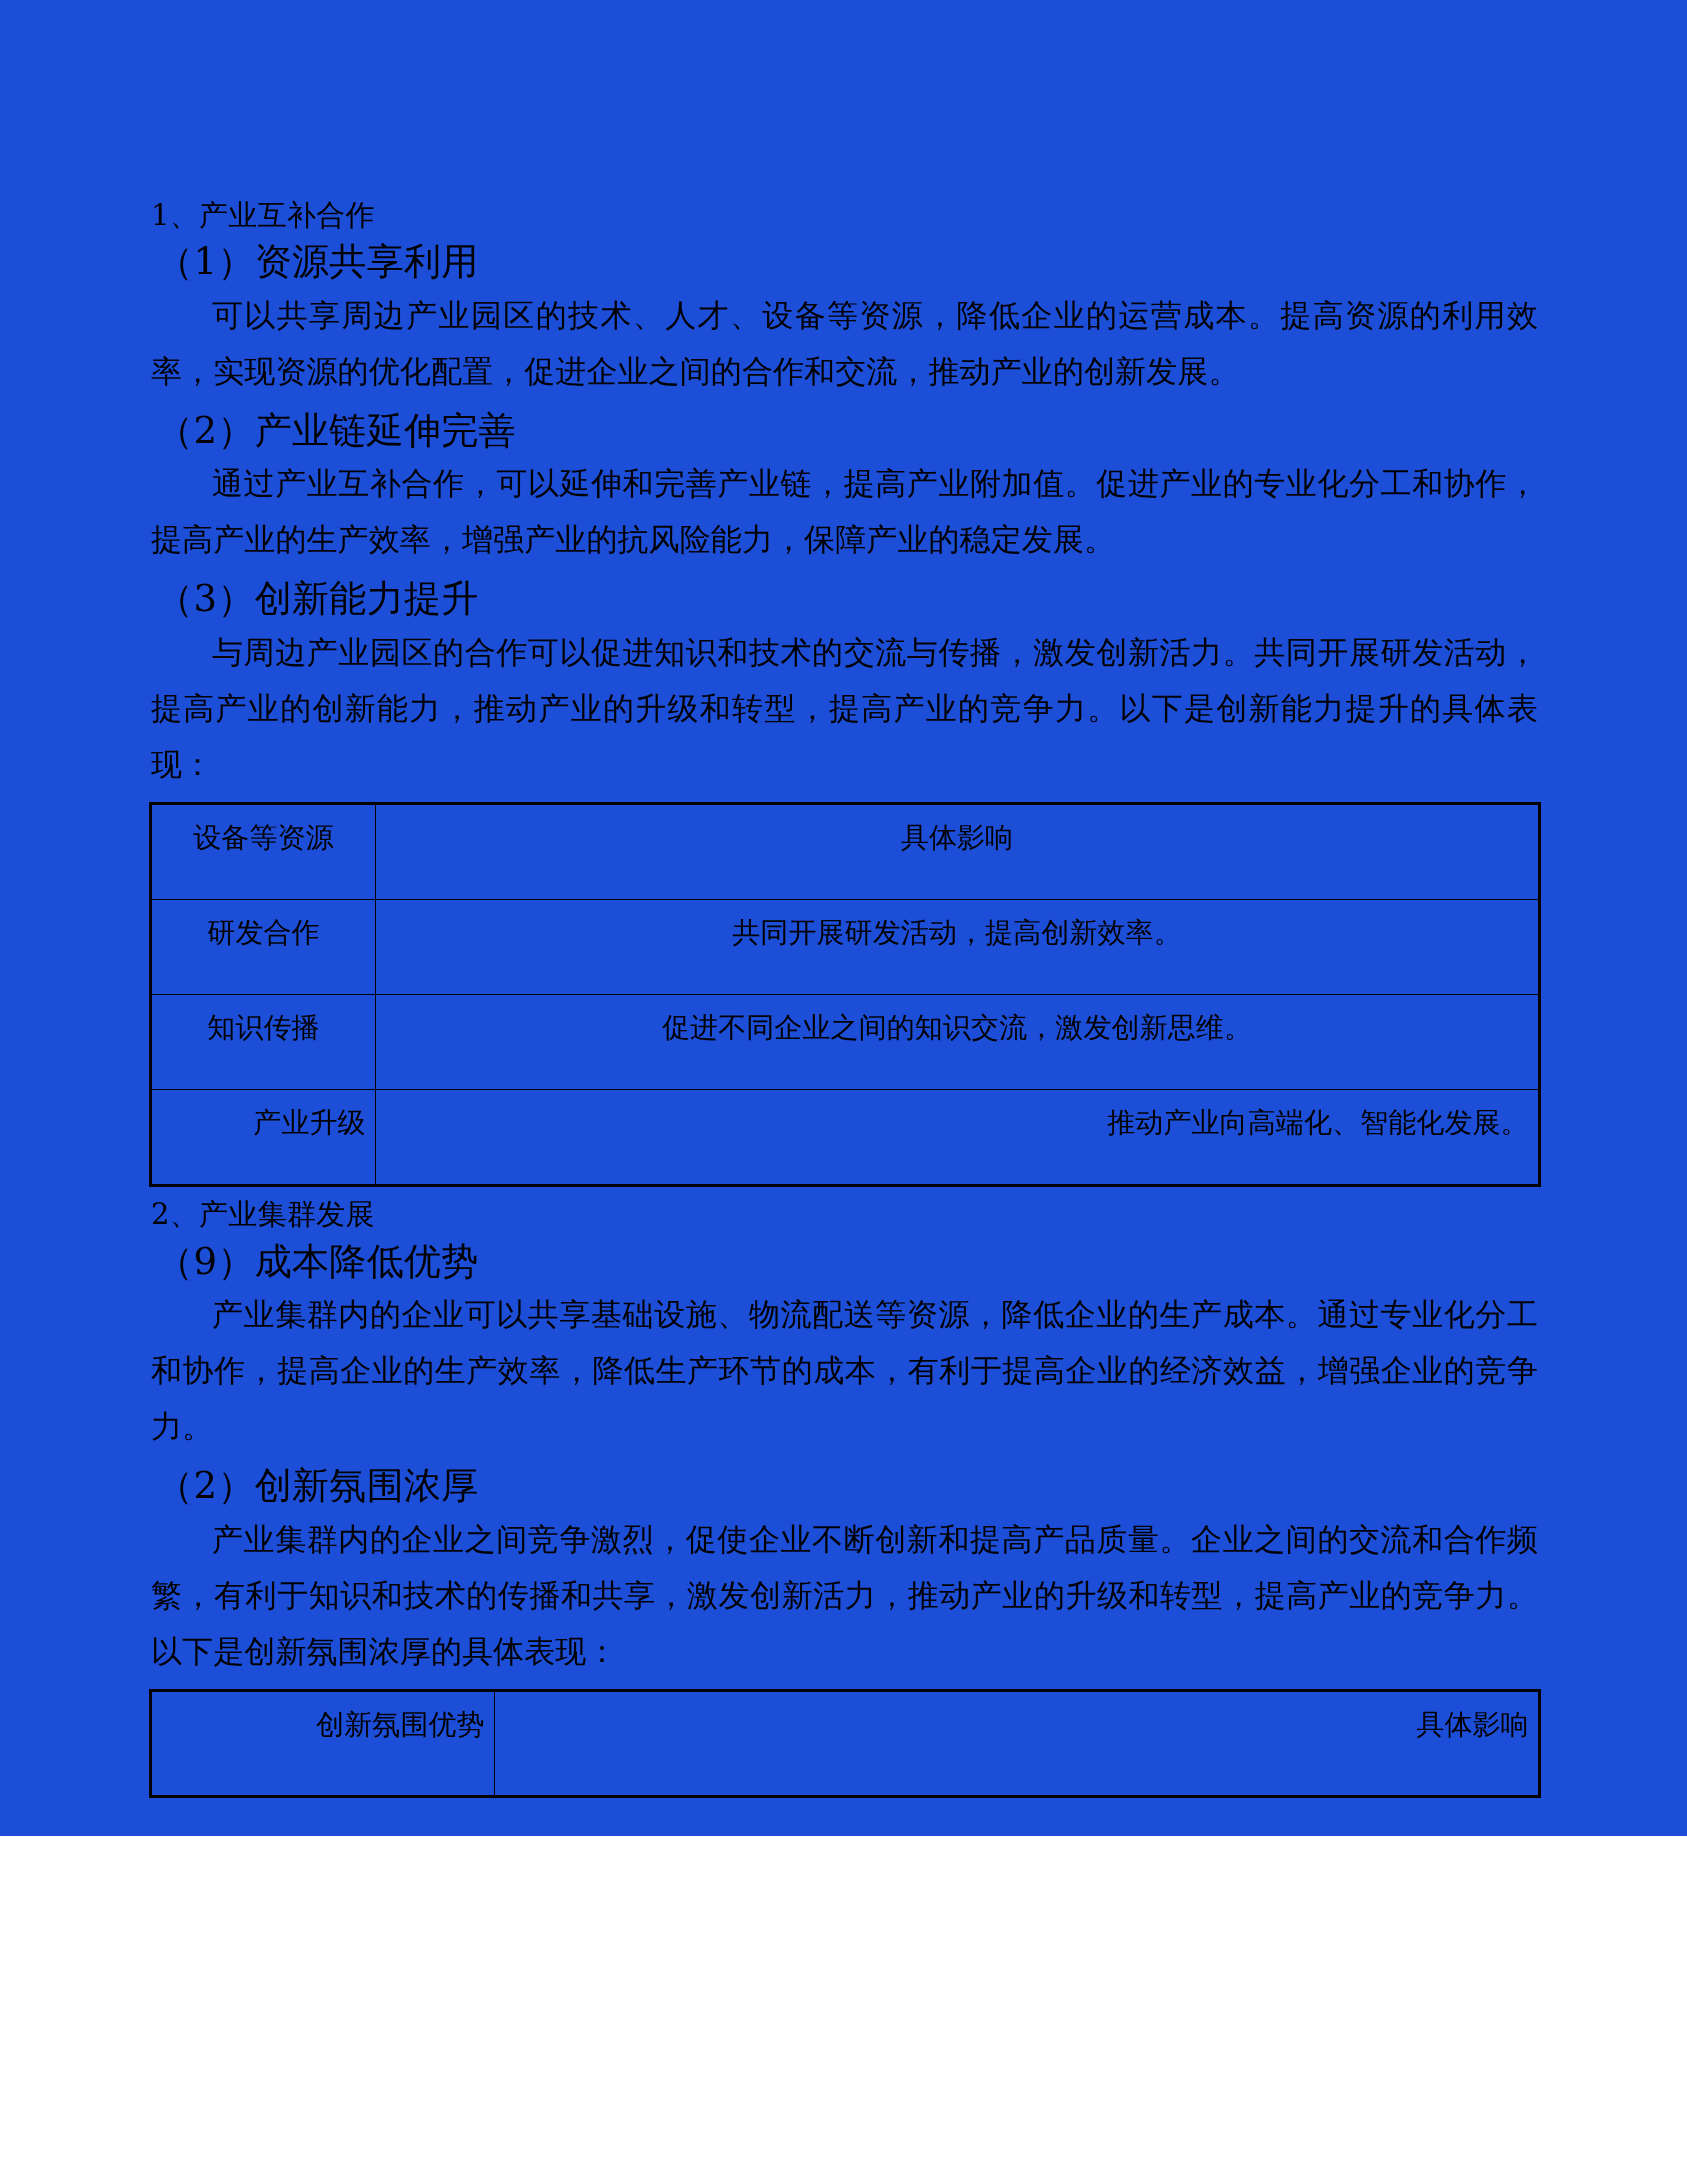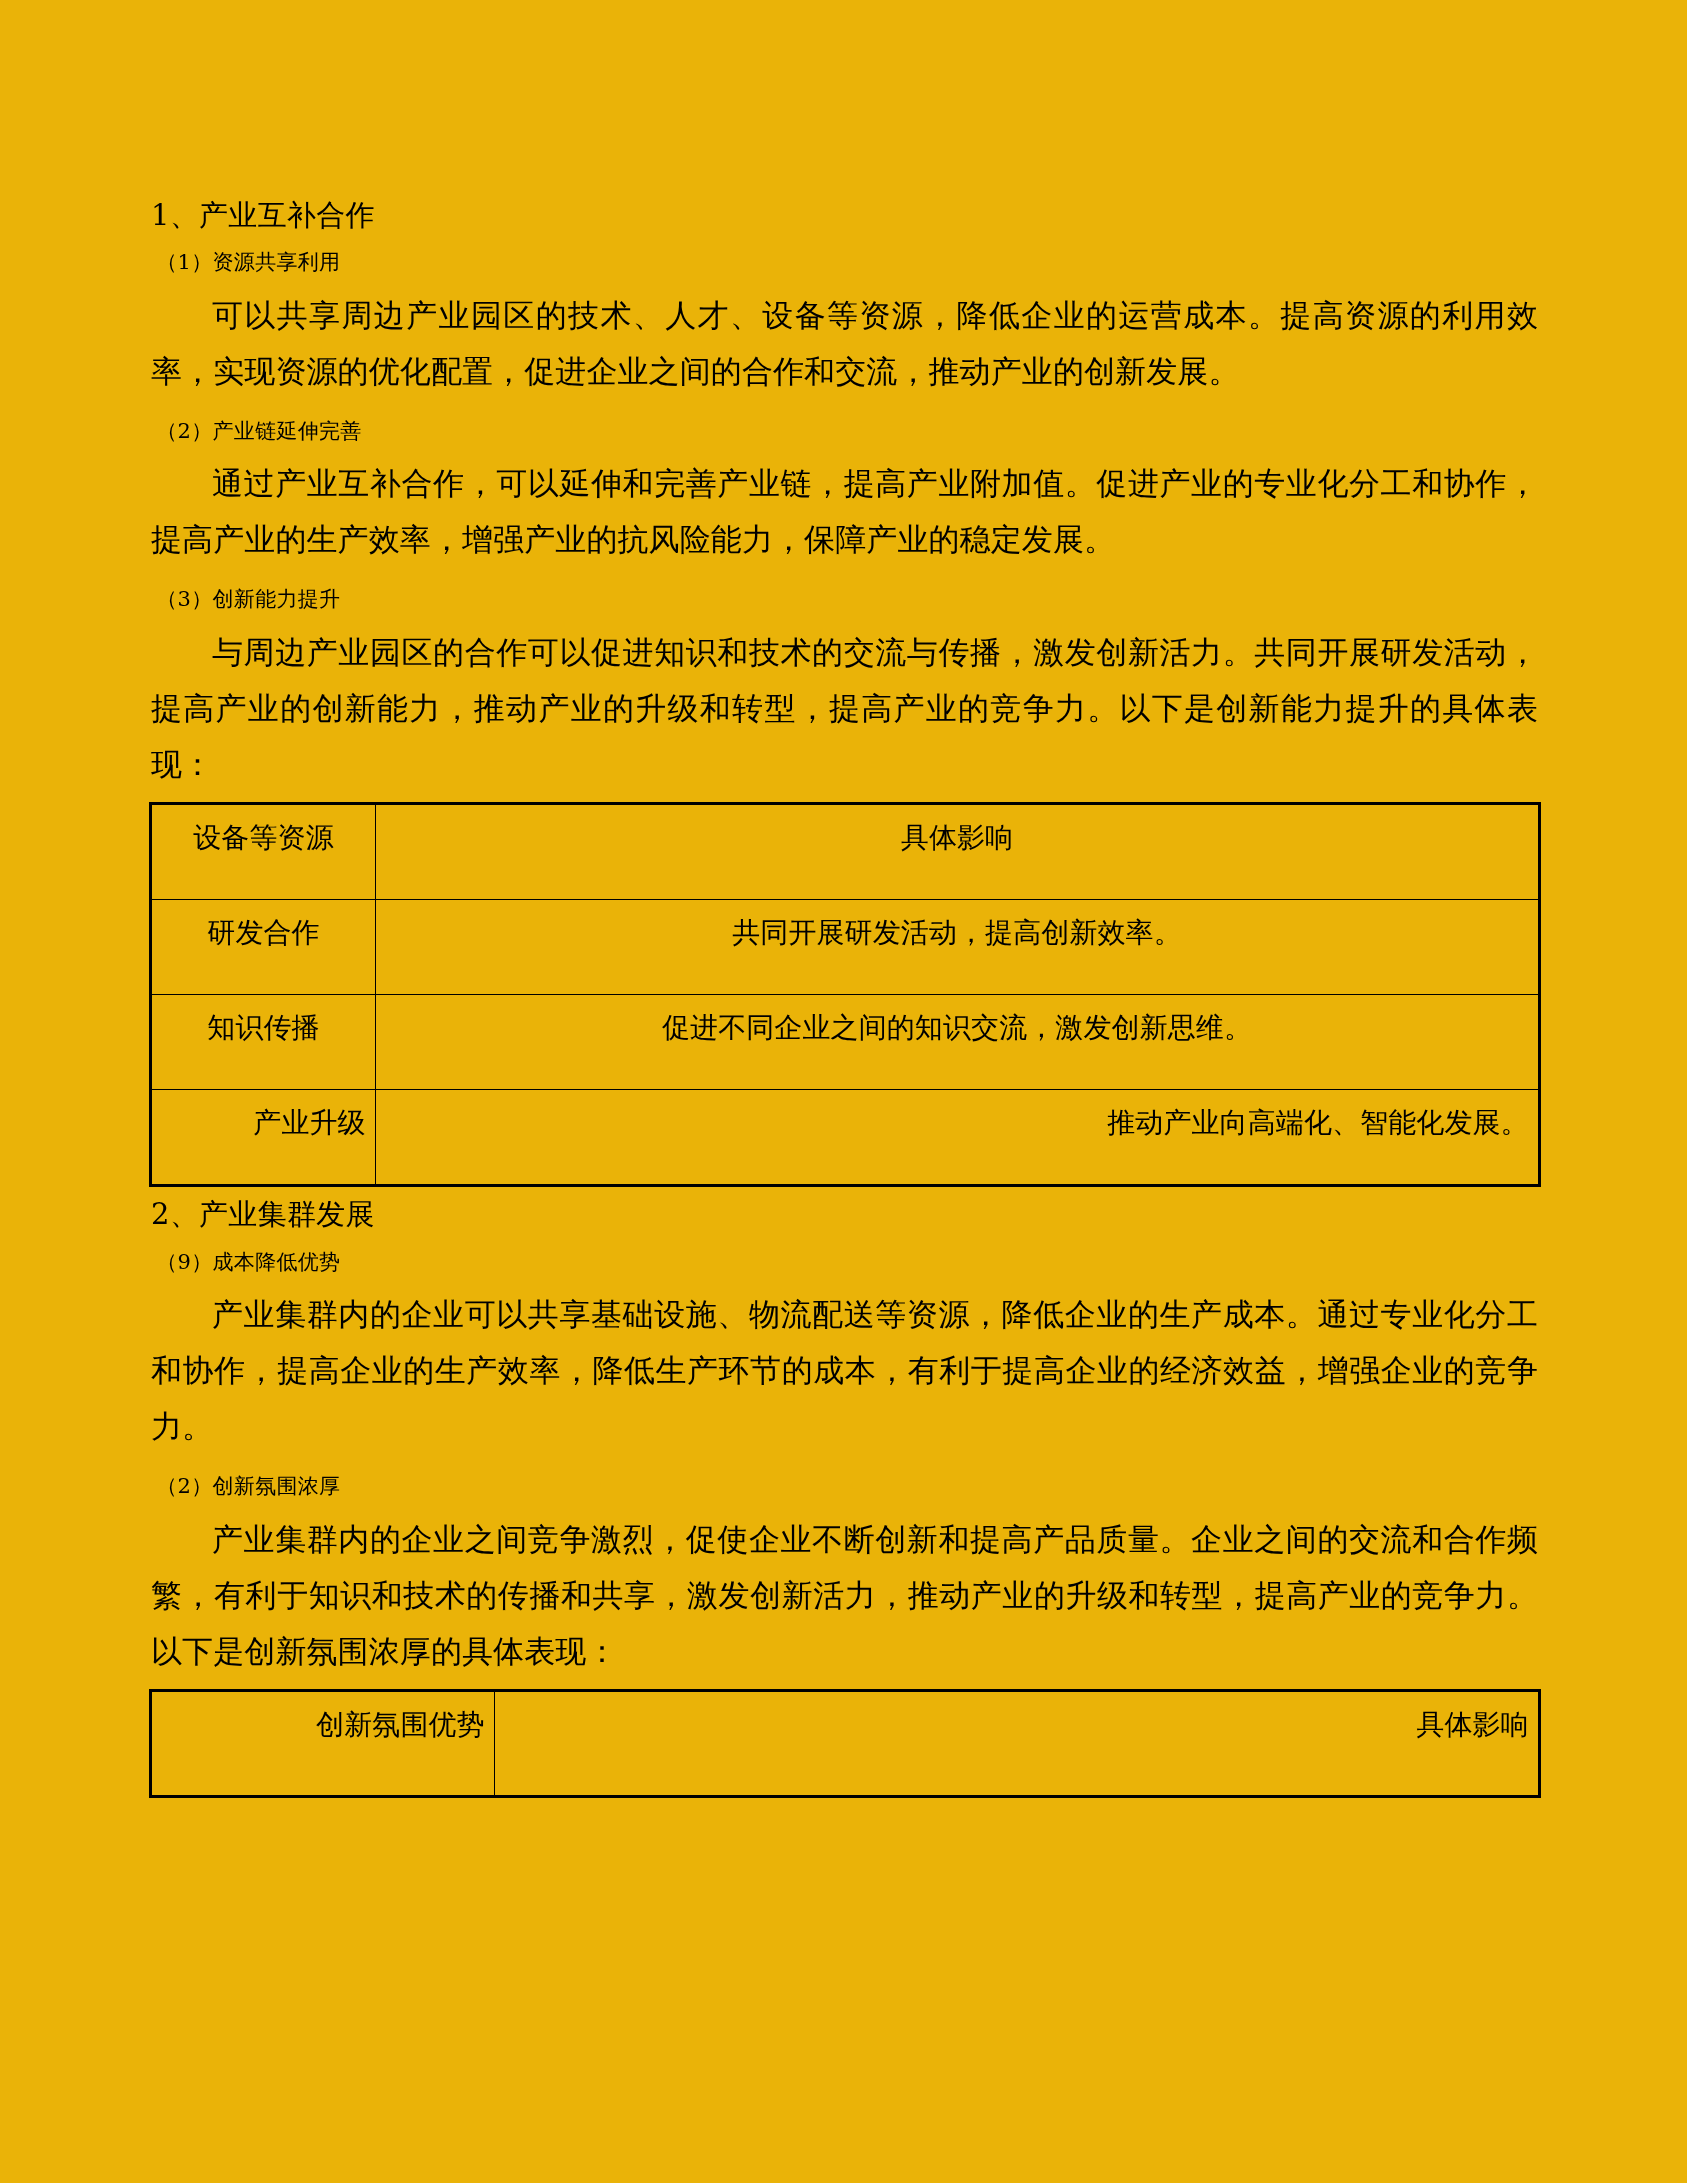--- a/index.html
+++ b/index.html
@@ -10,39 +10,39 @@
   body {
     width: 1687px;
     height: 2183px;
     font-family: "DejaVu Serif", "Liberation Serif", serif;
     color: #000000;
     overflow: hidden;
   }
   .page {
     position: relative;
     width: 1687px;
-    height: 2183px;
-    background: #eab308;
+    height: 1836px;
+    background: #1d4ed8;
     box-sizing: border-box;
     padding: 192px 149px 0 151px;
   }
   .content {
     width: 1387px;
   }
 
   
   .h-num {
     font-size: 29px;
     line-height: 46px;
     margin: 0 0 1.3px 0;
     white-space: nowrap;
     letter-spacing: 0.3px;
   }
   .h-sub {
-    font-size: 21px;
+    font-size: 37px;
     line-height: 46px;
     margin: 0 0 1.3px 0;
     padding-left: 5.3px;
     white-space: nowrap;
     letter-spacing: 0.3px;
   }
 
   
   .para {
     font-size: 31px;

